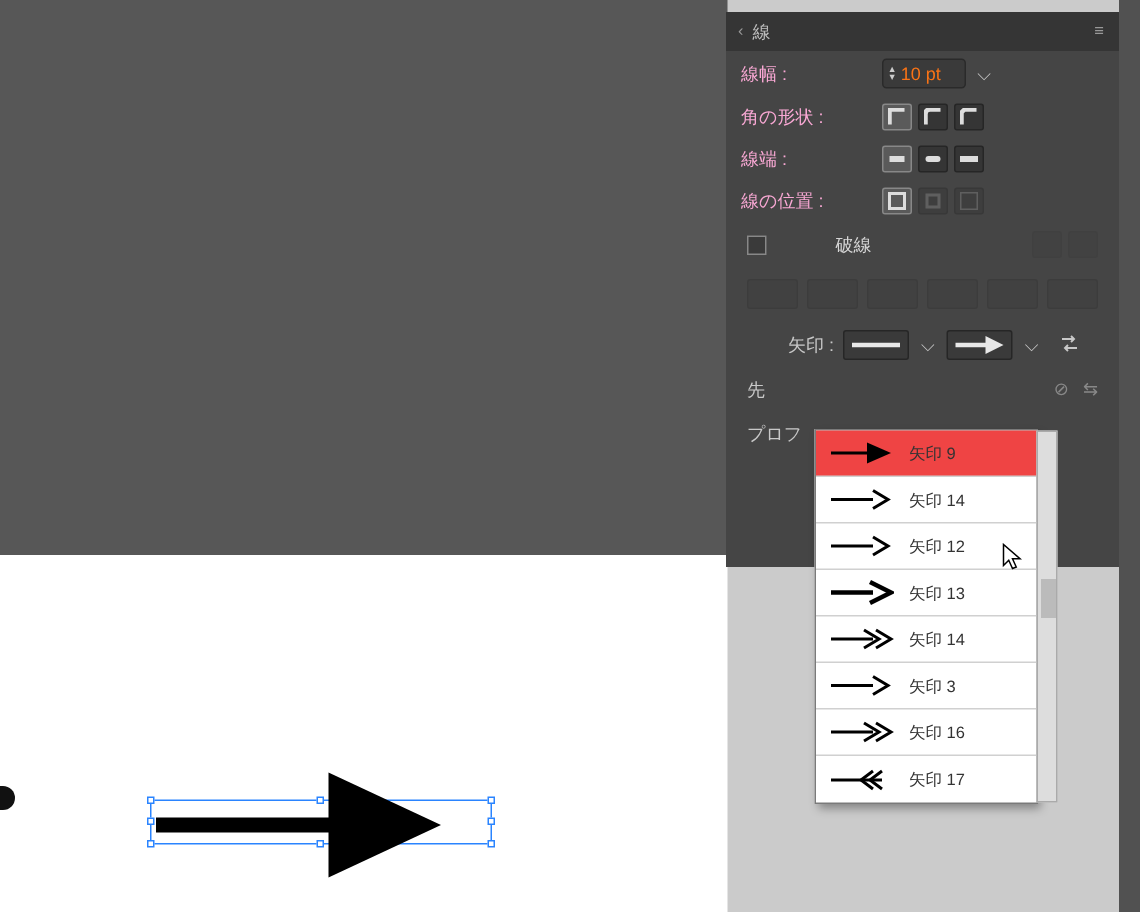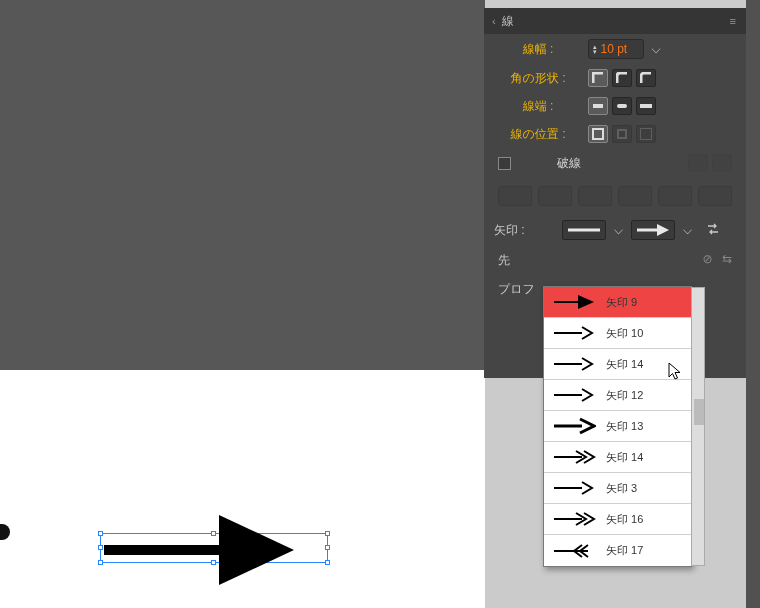--- a/index.html
+++ b/index.html
@@ -96,22 +96,22 @@
       padding: 2px;
     }
     .row {
       display: flex;
       align-items: center;
       padding: 5px 10px;
       gap: 6px;
     }
     .row .label {
       width: 88px;
-      text-align: center;
-      color: #eab308;
+      text-align: left;
+      color: #f9a8d4;
       font-size: 12px;
     }
     .stepper {
       display: flex;
       align-items: center;
       background: #3a3a3a;
       border: 1px solid #2a2a2a;
       border-radius: 3px;
       padding: 2px 4px;
       gap: 4px;
@@ -179,21 +179,21 @@
       border-radius:2px;
     }
     .arrow-row {
       display:flex;
       align-items:center;
       padding: 6px 10px;
       gap:6px;
     }
     .arrow-row .label {
       width: 62px;
-      text-align: left;
+      text-align: right;
       color: #c8c8c8;
       font-size: 12px;
     }
     .swatch {
       width: 44px; height: 20px;
       background: #3a3a3a;
       border: 1px solid #262626;
       border-radius: 2px;
       display: flex;
       align-items: center;
@@ -450,29 +450,20 @@
         </div>
         <span class="dd-label">矢印 9</span>
       </div>
       <div class="dd-item">
         <div class="dd-arrow">
           <svg width="44" height="20">
             <line x1="2" y1="10" x2="30" y2="10" stroke="#000" stroke-width="2"></line>
             <path d="M30 4 L40 10 L30 16" fill="none" stroke="#000" stroke-width="2"></path>
           </svg>
         </div>
-        <span class="dd-label">矢印 10</span>
-      </div>
-      <div class="dd-item">
-        <div class="dd-arrow">
-          <svg width="44" height="20">
-            <line x1="2" y1="10" x2="30" y2="10" stroke="#000" stroke-width="2"></line>
-            <path d="M30 4 L40 10 L30 16" fill="none" stroke="#000" stroke-width="2"></path>
-          </svg>
-        </div>
         <span class="dd-label">矢印 14</span>
       </div>
       <div class="dd-item">
         <div class="dd-arrow">
           <svg width="44" height="20">
             <line x1="2" y1="10" x2="30" y2="10" stroke="#000" stroke-width="2"></line>
             <path d="M30 4 L40 10 L30 16" fill="none" stroke="#000" stroke-width="2"></path>
           </svg>
         </div>
         <span class="dd-label">矢印 12</span>

